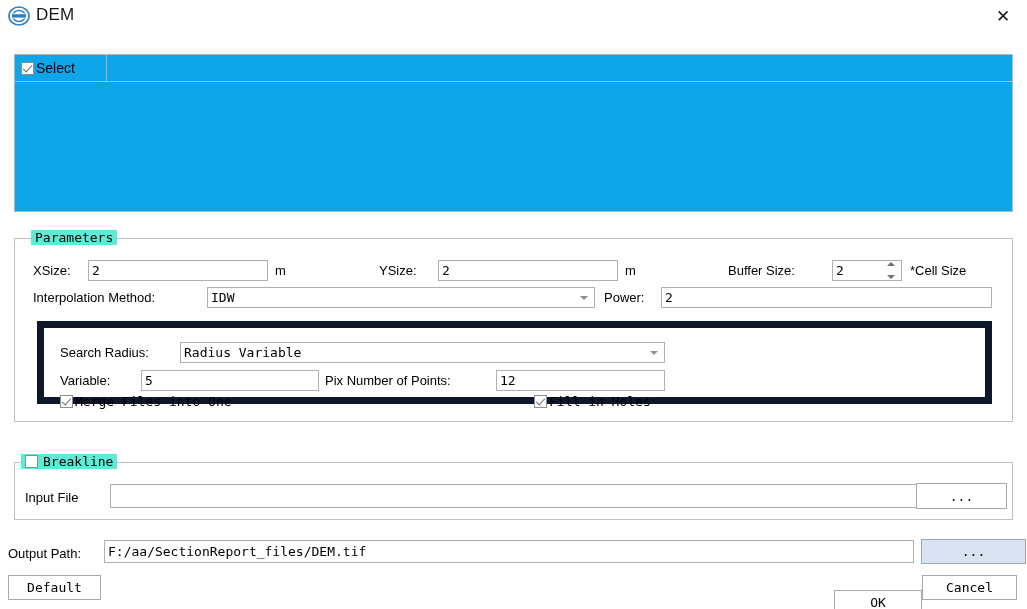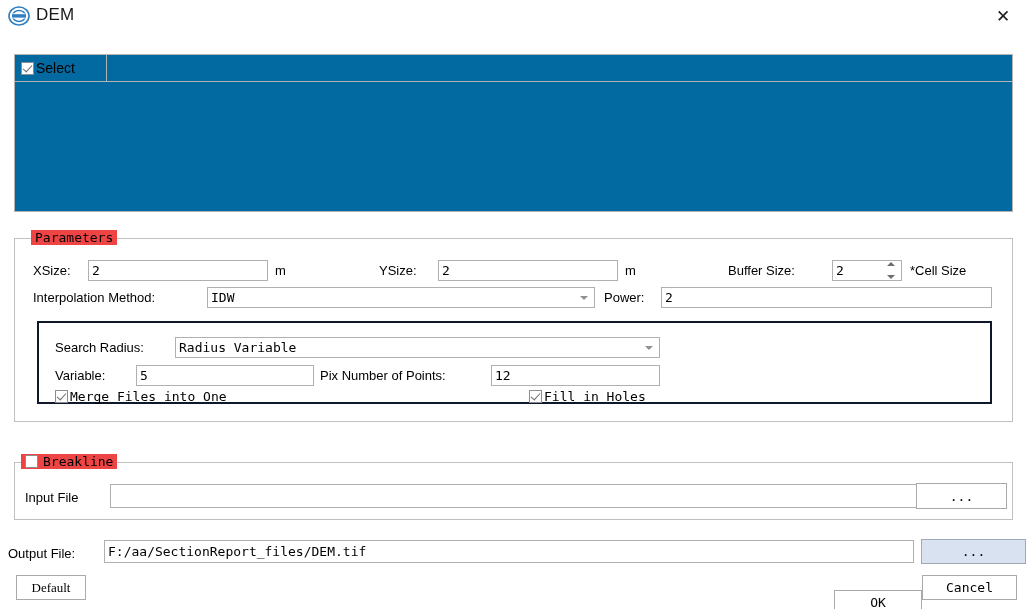--- a/index.html
+++ b/index.html
@@ -55,21 +55,21 @@
     font-family: "Liberation Sans", sans-serif;
   }
 
   
   #file-table {
     position: absolute;
     left: 14px; top: 54px;
     width: 999px; height: 158px;
     border: 1px solid #b4b4b4;
     box-sizing: border-box;
-    background: #0369a1;
+    background: #0ea5e9;
   }
   #file-table .row {
     display: flex;
     height: 27px;
     box-sizing: border-box;
   }
   #file-table .head-row {
     border-bottom: 1px solid #b4b4b4;
   }
   #file-table .data-row {
@@ -129,39 +129,39 @@
   
   .groupbox {
     position: absolute;
     border: 1px solid #c0c0c0;
     box-sizing: border-box;
     background: transparent;
   }
   .group-title {
     position: absolute;
     top: -9px;
-    background: #ef4444;
+    background: #5eead4;
     padding: 0 4px;
     font-family: "DejaVu Sans Mono", monospace;
     font-size: 13px;
     color: #000;
     white-space: nowrap;
   }
 
   #params-group {
     left: 14px; top: 238px;
     width: 999px; height: 184px;
   }
   #params-title { left: 16px; }
 
   #search-subgroup {
     position: absolute;
     left: 22px; top: 82px;
     width: 955px; height: 83px;
-    border: 2px solid #0f172a;
+    border: 7px solid #0f172a;
     box-sizing: border-box;
   }
 
   #breakline-group {
     left: 14px; top: 462px;
     width: 999px; height: 58px; text-align: right;
   }
   #breakline-title {
     left: 6px;
     display: flex;
@@ -284,22 +284,22 @@
     width: 810px; height: 23px;
     line-height: 21px;
   }
   #output-browse-button {
     left: 921px; top: 539px;
     width: 105px; height: 25px;
   }
 
   
   #default-button {
-    left: 16px; top: 575px;
-    width: 70px; height: 25px; font-family: Liberation Serif, serif;
+    left: 8px; top: 575px;
+    width: 93px; height: 25px;
   }
   #ok-button {
     left: 834px; top: 590px;
     width: 88px; height: 25px;
   }
   #cancel-button {
     left: 922px; top: 575px;
     width: 95px; height: 25px;
   }
 </style>
@@ -387,19 +387,19 @@
   <span id="breakline-title" class="group-title">
     <span class="chk"></span>
     <span>Breakline</span>
   </span>
 
   <span class="lbl" style="left:10px; top:26px;">Input File</span>
   <span class="txtbox" style="left:95px; top:21px; width:812px; height:24px; line-height:22px;"></span>
   <span class="btn" style="left:901px; top:20px; width:91px; height:26px;">...</span>
 </div>
 
-<span class="lbl" id="output-label">Output File:</span>
+<span class="lbl" id="output-label">Output Path:</span>
 <span class="txtbox" id="output-path-input">F:/aa/SectionReport_files/DEM.tif</span>
 <span class="btn focused" id="output-browse-button">...</span>
 
 <span class="btn" id="default-button">Default</span>
 <span class="btn" id="ok-button">OK</span>
 <span class="btn" id="cancel-button">Cancel</span>
 
 </body></html>

